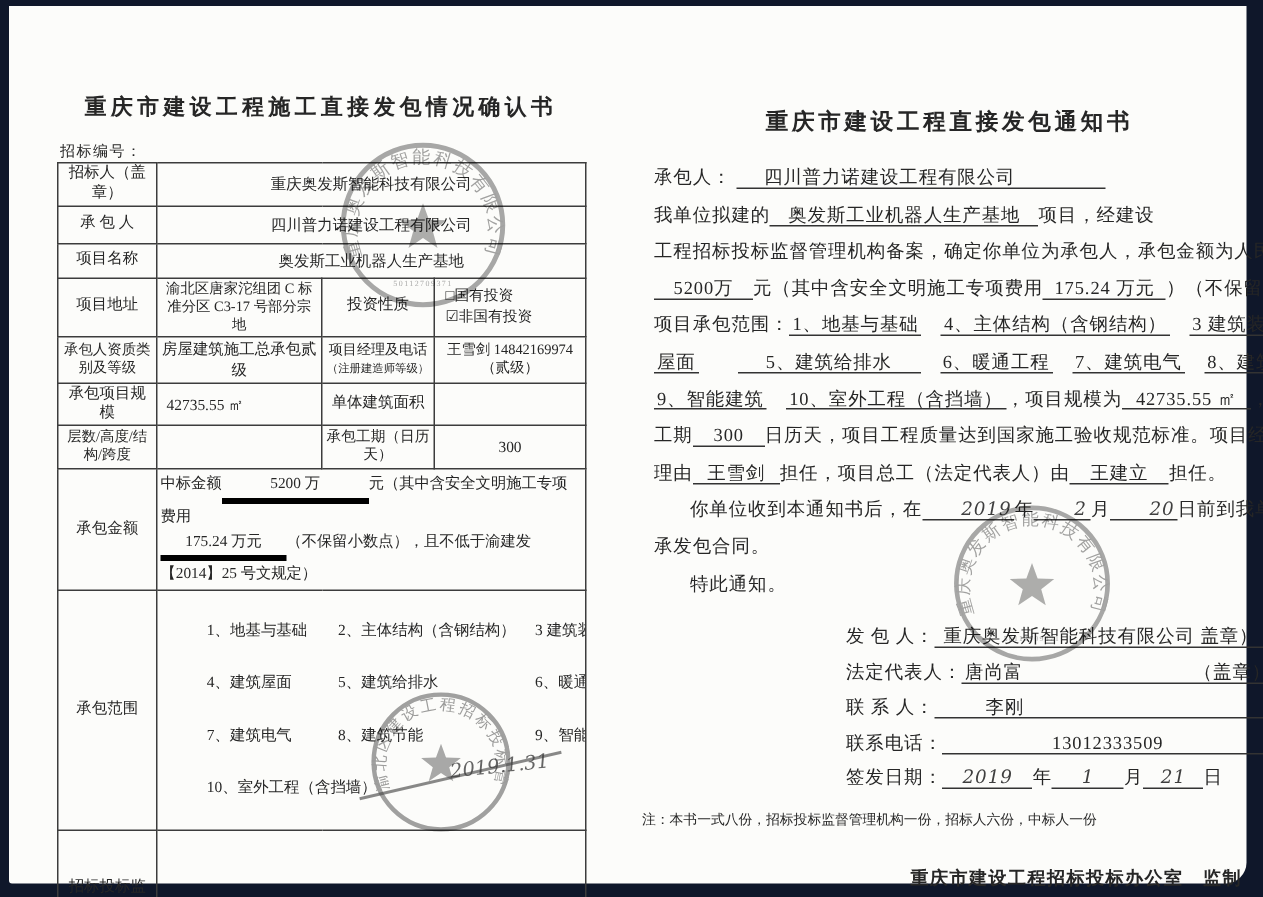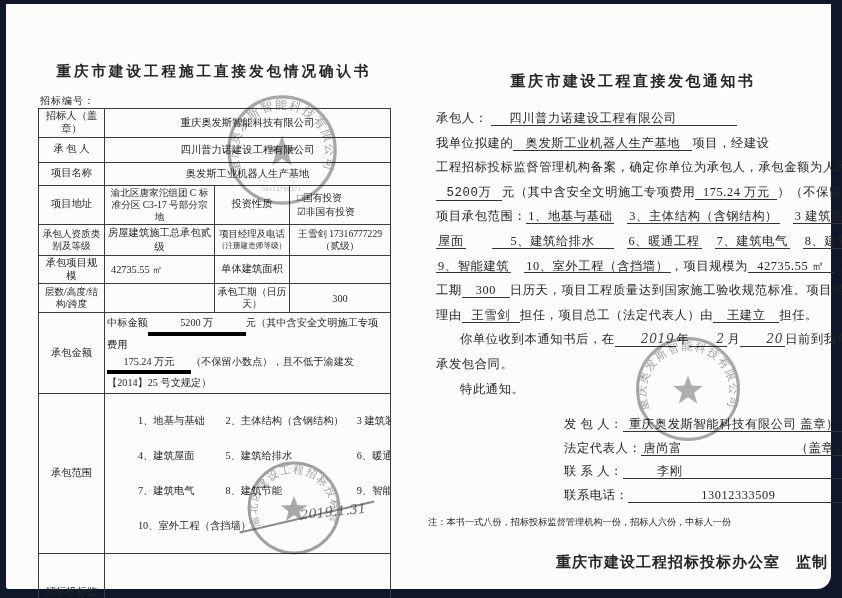--- a/index.html
+++ b/index.html
@@ -30,21 +30,21 @@
   .notice{position:absolute;left:430px;top:54px;width:394px;font-size:12.3px;letter-spacing:0.6px;}
   .n-title{margin:14px 0 0 0;text-align:center;font-size:15px;font-weight:bold;letter-spacing:2.5px;white-space:nowrap;}
   .ln{line-height:24.6px;white-space:nowrap;}
   .first{margin-top:15px;}
   .indent{text-indent:24px;}
   .nu{display:inline-block;border-bottom:1px solid #333;text-align:center;padding:0 2px;line-height:1.05;}
   .sig{margin-top:12px;margin-left:128px;}
   .sig .ln{line-height:23.5px;}
   .spread{display:inline-flex;justify-content:space-between;}
   .n-note{margin-top:9px;margin-left:-8px;font-size:9.2px;letter-spacing:0;white-space:nowrap;}
-  .n-footer{margin-top:24px;text-align:right;font-size:15px;font-weight:bold;padding-right:2px;letter-spacing:1px;}
+  .n-footer{margin-top:24px;text-align:right;font-size:12px;font-weight:bold;padding-right:2px;letter-spacing:1px;}
   
   .seal{position:absolute;opacity:0.82;mix-blend-mode:multiply;}
   .scribble-line{position:absolute;left:232px;top:512px;width:138px;height:0;
                  border-top:2px solid #4a4a4a;transform:rotate(-13deg);opacity:.65;}
   .seal-hw{position:absolute;left:294px;top:500px;font-size:13px;transform:rotate(-6deg);opacity:.8;}
 </style>
 </head>
 <body>
 
 <div class="scan">
@@ -84,21 +84,21 @@
           </td>
         </tr>
         <tr style="height:28px">
           <td class="lab" style="font-size:9.6px;">承包人资质类别及等级</td>
           <td class="val">房屋建筑施工总承包贰级</td>
           <td class="lab" style="font-size:9.4px;">
             <span>项目经理及电话</span>
             <span class="small-sub">（注册建造师等级）</span>
           </td>
           <td class="val" style="font-size:9.6px;line-height:1.25;">
-            <span>王雪剑 17316777229</span><br>
+            <span>王雪剑 14842169974</span><br>
             <span>（贰级）</span>
           </td>
         </tr>
         <tr style="height:23px">
           <td class="lab">承包项目规模</td>
           <td style="text-align:left;padding-left:6px;">42735.55 ㎡</td>
           <td class="lab">单体建筑面积</td>
           <td></td>
         </tr>
         <tr style="height:29px">
@@ -142,25 +142,25 @@
         <span class="nu" style="min-width:226px;text-align:left;padding-left:18px;">四川普力诺建设工程有限公司</span>
       </div>
 
       <div class="ln">
         <span>我单位拟建的</span><span class="nu" style="min-width:175px;">奥发斯工业机器人生产基地</span><span>项目，经建设</span>
       </div>
       <div class="ln">
         <span>工程招标投标监督管理机构备案，确定你单位为承包人，承包金额为人民币</span>
       </div>
       <div class="ln">
-        <span class="nu" style="min-width:62px;font-family:Liberation Mono, monospace;">5200万</span><span>元（其中含安全文明施工专项费用</span><span class="nu" style="min-width:78px;">175.24 万元</span><span>）（不保留小数点）。</span>
-      </div>
-
-      <div class="ln">
-        <span>项目承包范围：</span><span class="nu">1、地基与基础</span>　<span class="nu">3、主体结构（含钢结构）</span>　<span class="nu">3 建筑装饰装修</span> 
+        <span class="nu" style="min-width:62px;">5200万</span><span>元（其中含安全文明施工专项费用</span><span class="nu" style="min-width:78px;">175.24 万元</span><span>）（不保留小数点）。</span>
+      </div>
+
+      <div class="ln">
+        <span>项目承包范围：</span><span class="nu">1、地基与基础</span>　<span class="nu">4、主体结构（含钢结构）</span>　<span class="nu">3 建筑装饰装修</span> 
       </div>
       <div class="ln">
         <span class="nu">屋面</span>　　<span class="nu" style="min-width:118px;">5、建筑给排水</span>　<span class="nu">6、暖通工程</span>　<span class="nu">7、建筑电气</span>　<span class="nu">8、建筑节能</span>
       </div>
       <div class="ln">
         <span class="nu">9、智能建筑</span>　<span class="nu" style="min-width:128px;">10、室外工程（含挡墙）</span><span>，项目规模为</span><span class="nu" style="min-width:82px;">42735.55 ㎡</span><span>，承包</span>
       </div>
 
       <div class="ln">
         <span>工期</span><span class="nu" style="min-width:44px;">300</span><span>日历天，项目工程质量达到国家施工验收规范标准。项目经</span>
@@ -183,20 +183,23 @@
           <span>法定代表人：</span><span class="nu spread" style="min-width:204px;">
               <span>唐尚富</span>
               <span>（盖章）</span>
             </span>
         </div>
         <div class="ln">
           <span>联 系 人：</span><span class="nu" style="min-width:216px;text-align:left;padding-left:34px;">李刚</span>
         </div>
         <div class="ln">
           <span>联系电话：</span><span class="nu" style="min-width:216px;">13012333509</span>
+        </div>
+        <div class="ln">
+          <span>签发日期：</span><span class="nu hw" style="min-width:56px;">2019</span><span>年</span><span class="nu hw" style="min-width:44px;">1</span><span>月</span><span class="nu hw" style="min-width:36px;">21</span><span>日</span>
         </div>
       </div>
 
       <div class="n-note">注：本书一式八份，招标投标监督管理机构一份，招标人六份，中标人一份</div>
       <div class="n-footer">重庆市建设工程招标投标办公室　监制</div>
     </div>
 
     <svg class="seal" style="left:218px;top:88px;" width="116" height="116" viewBox="0 0 120 120">
       <circle cx="60" cy="60" r="55" fill="none" stroke="#969696" stroke-width="3.4"></circle>
       <defs>

